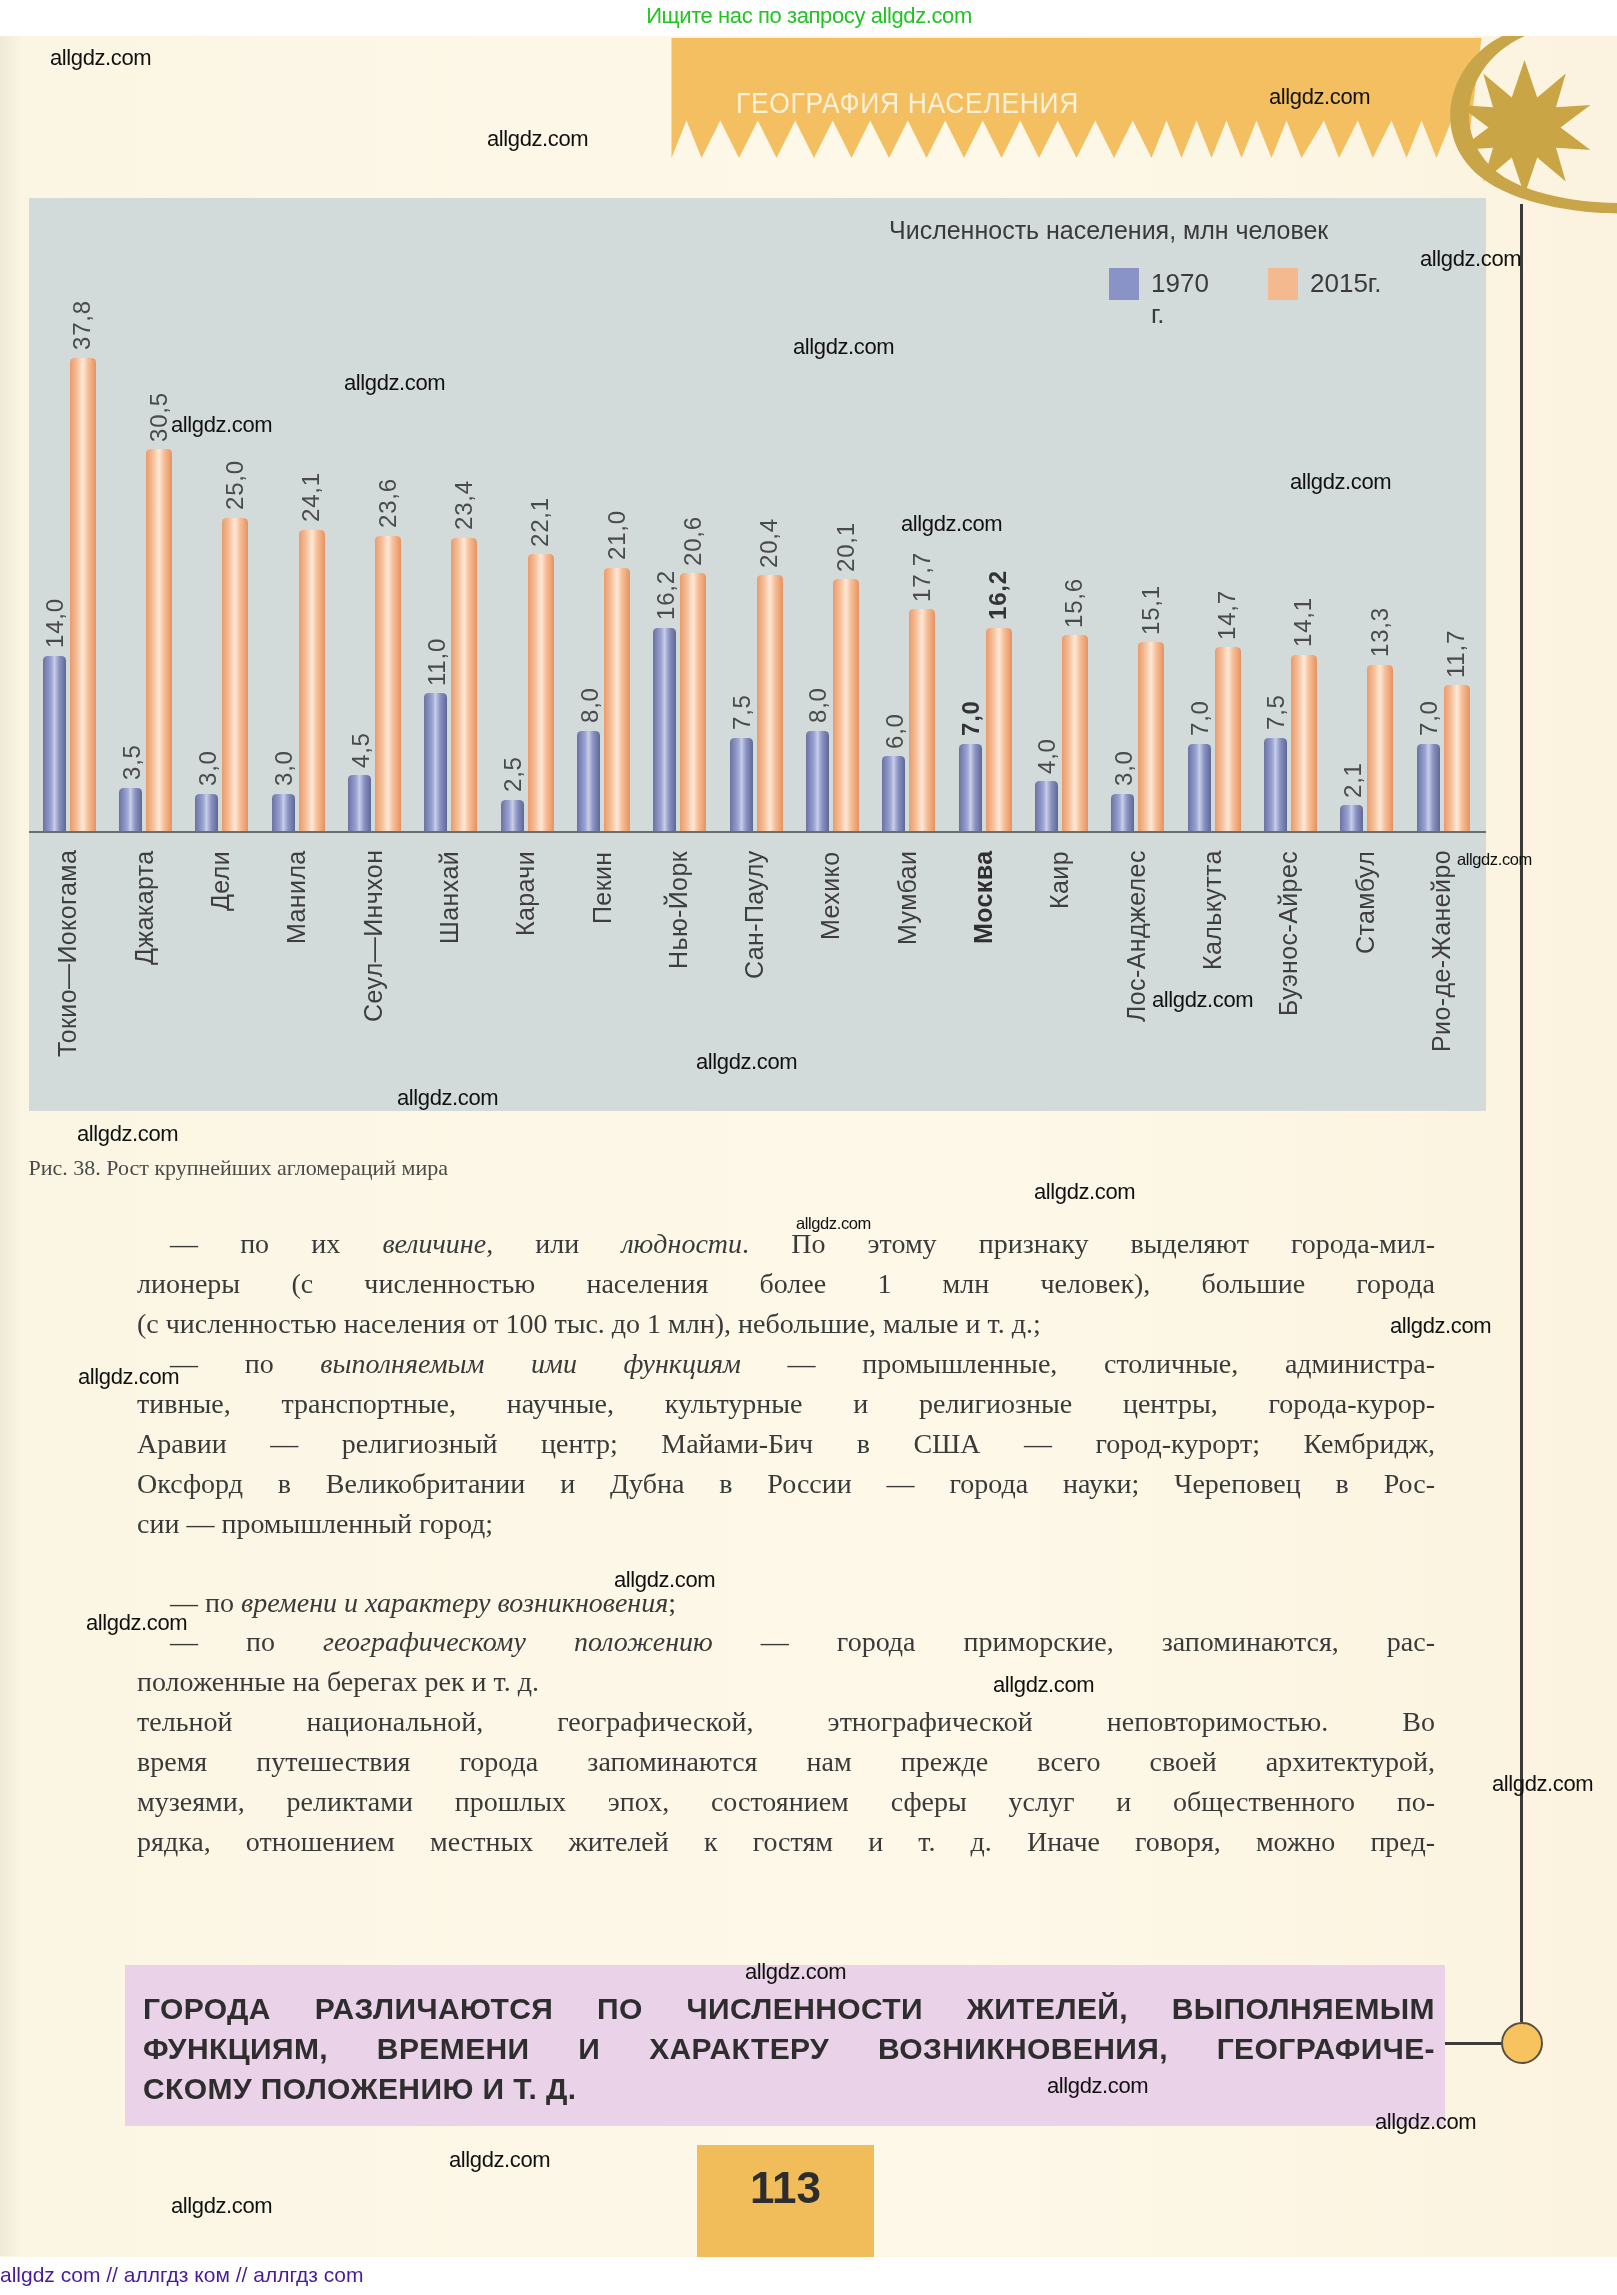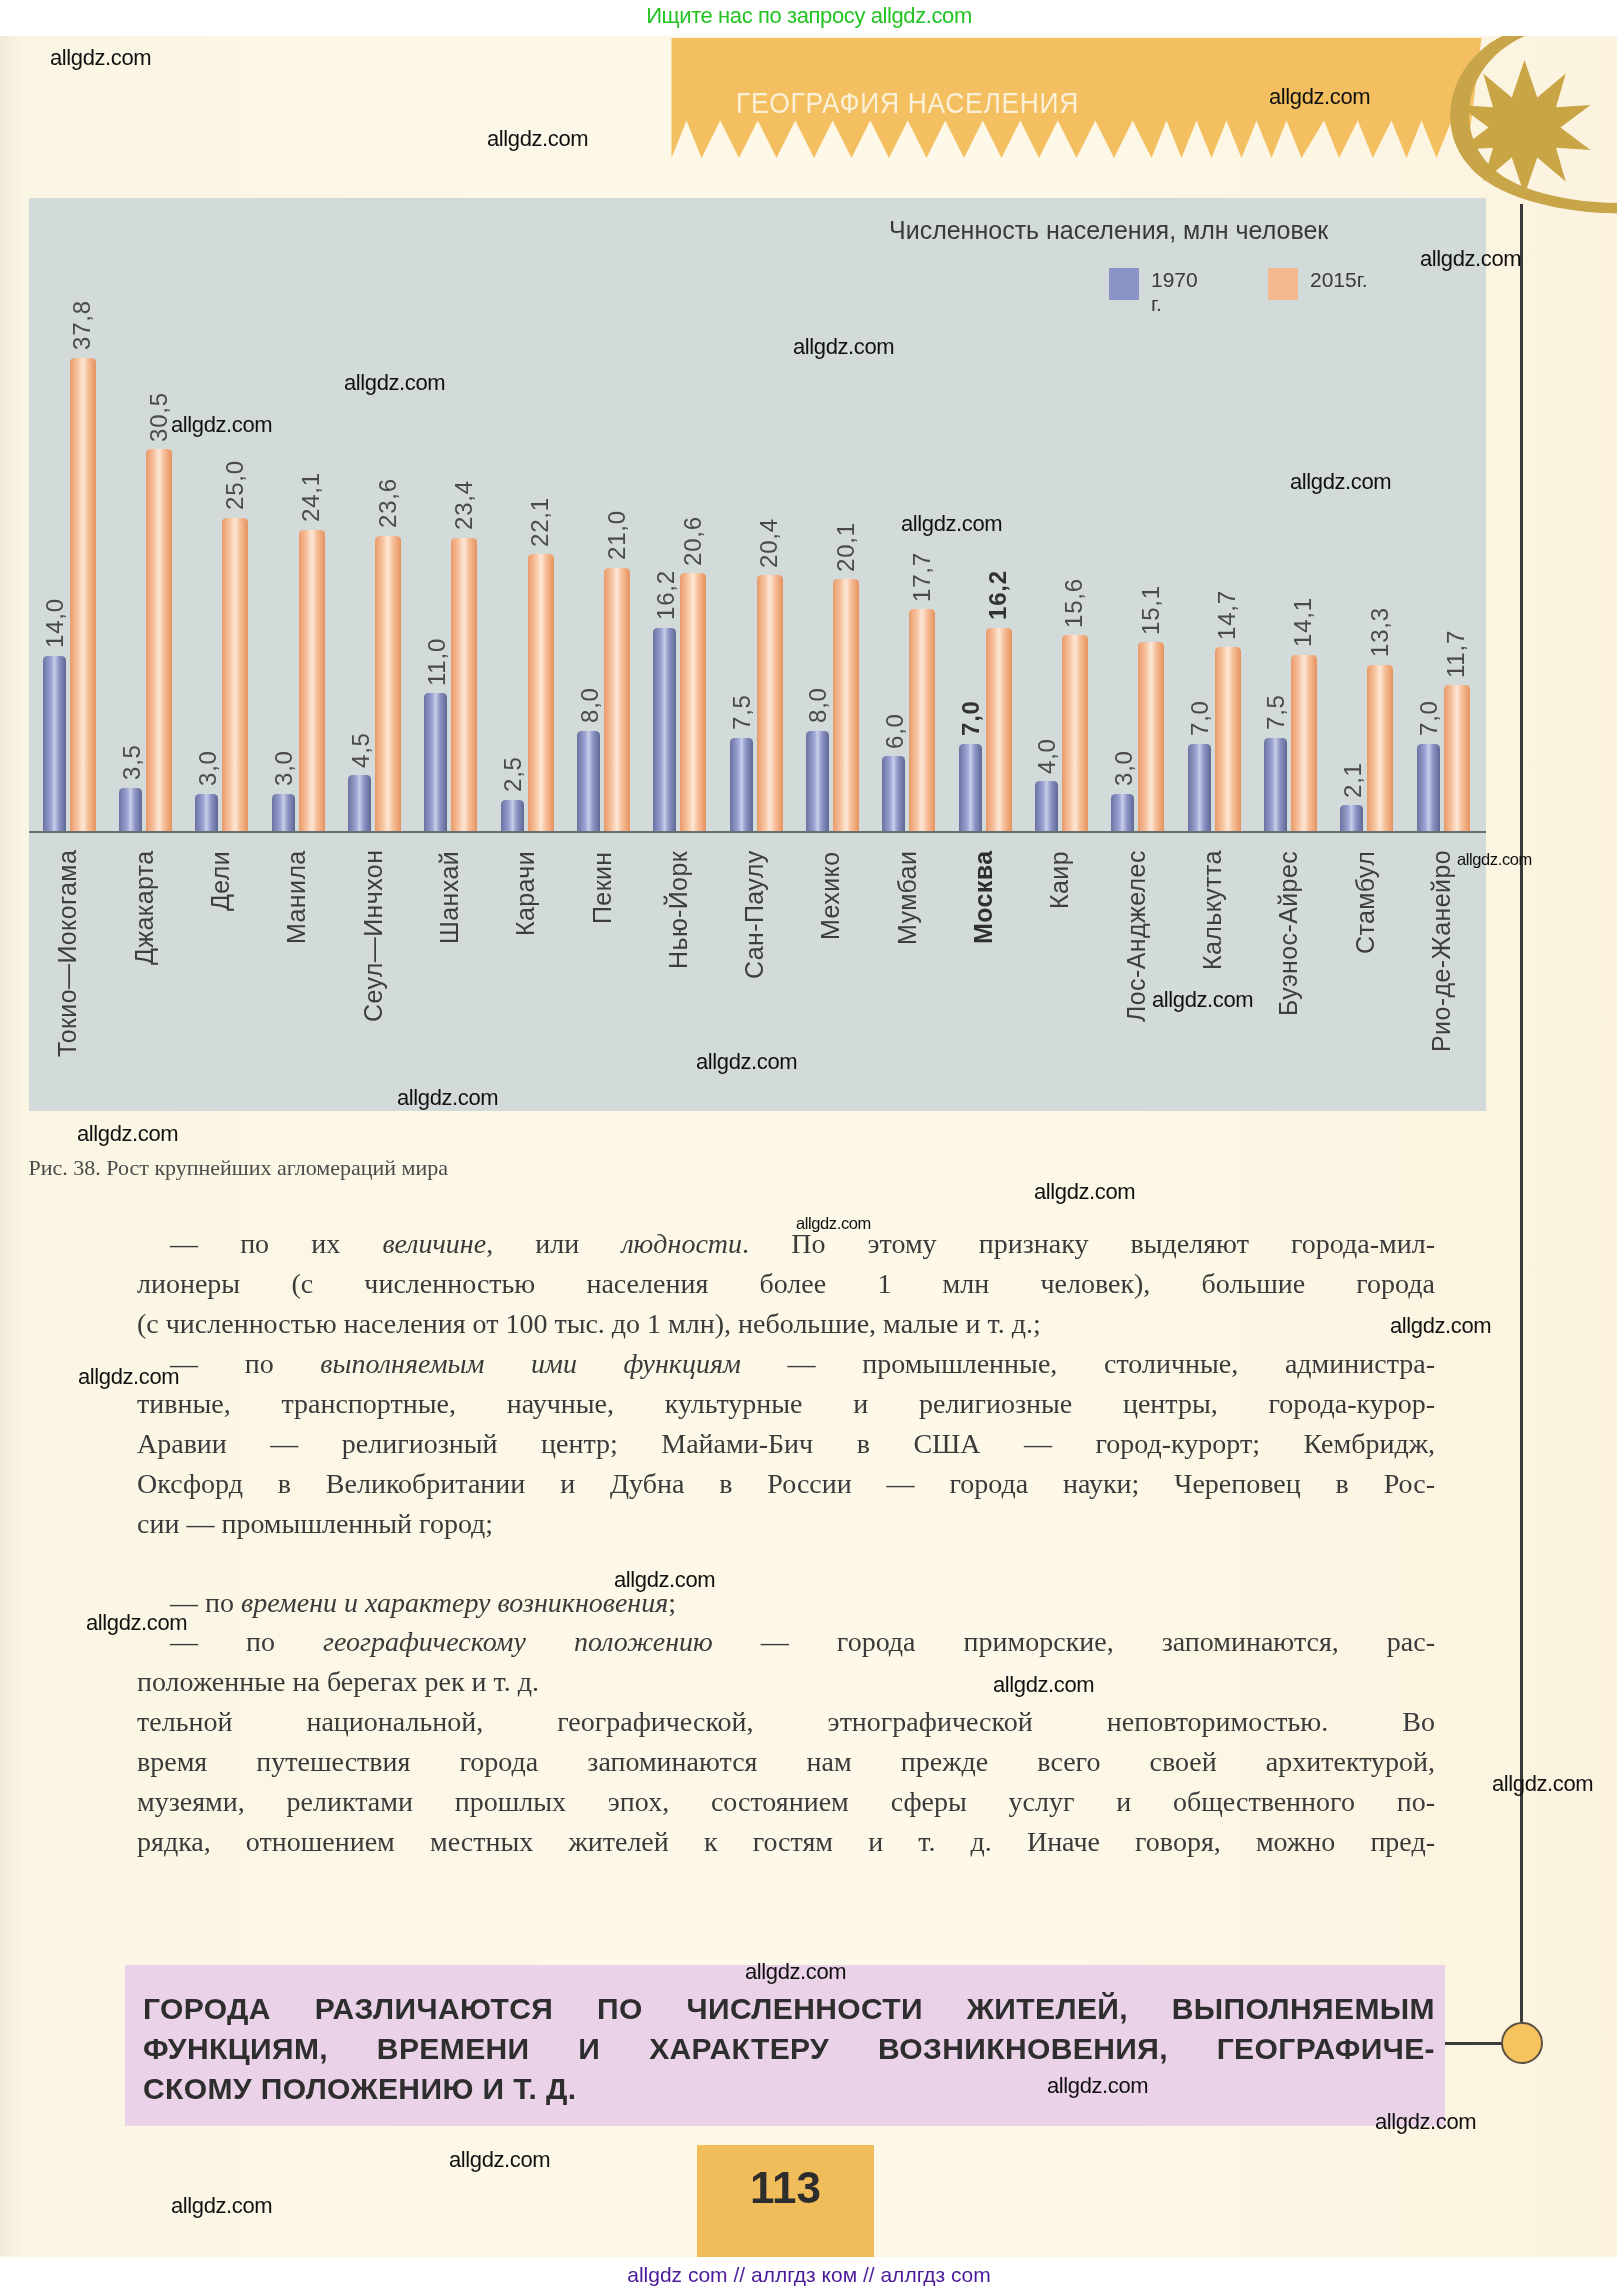--- a/index.html
+++ b/index.html
@@ -18,21 +18,21 @@
     background:linear-gradient(90deg,#efe9d6 0px,#fbf6e4 22.5px,#fdf8e8 60%,#fbf3df 100%); }
   
   .banner { left:671px; top:38px; width:901px; height:120px; }
   .banner-title { left:736px; top:86px; font-family:"Liberation Sans", sans-serif; font-size:30px;
     color:#fbf1d8; letter-spacing:0.8px; transform:scaleX(0.88); transform-origin:left; }
   
   .panel { left:28.5px; top:198px; width:1457px; height:913px; background:#d3dbda; }
   .panel-title { left:889px; top:216px; font-family:"Liberation Sans", sans-serif; font-size:25px; color:#3a3a3a; }
   .legend { top:268px; height:33px; }
   .legend .sw { position:absolute; top:0; width:30px; height:32px; }
-  .legend .lbl { position:absolute; top:0; font-family:"Liberation Sans", sans-serif; font-size:21px; color:#3a3a3a; }
+  .legend .lbl { position:absolute; top:0; font-family:"Liberation Sans", sans-serif; font-size:26px; color:#3a3a3a; }
   .baseline { left:28.5px; top:831px; width:1457px; height:2.3px; background:#6b6e6e; }
   .bar { position:absolute; bottom:0; border-radius:4.5px 4.5px 0 0; }
   .bar.b70 { width:22.5px; background:linear-gradient(90deg,#6b72a2 0%,#9aa3d3 35%,#c8cde8 50%,#8b93c4 70%,#5f6794 100%); }
   .bar.b15 { width:25.5px; background:linear-gradient(90deg,#e99a6a 0%,#f7c4a0 30%,#fde8d8 50%,#f6bd96 70%,#e6925e 100%); }
   .val { position:absolute; font-family:"Liberation Sans", sans-serif; font-size:24px; color:#4a4a4a;
     transform:rotate(-90deg); transform-origin:left top; white-space:nowrap; letter-spacing:0.8px; }
   .val.bold { font-weight:bold; color:#333; }
   .city { position:absolute; font-family:"Liberation Sans", sans-serif; font-size:25px; color:#3e3e3e;
     transform:rotate(-90deg); transform-origin:left top; white-space:nowrap; letter-spacing:0.4px; }
   .city.bold { font-weight:bold; color:#2f2f2f; }
@@ -48,21 +48,21 @@
   .connector { left:1445px; top:2042px; width:57px; height:3px; background:#3b3b3b; }
   .circle { left:1501px; top:2022px; width:42px; height:42px; border-radius:50%; background:#f6c35e; border:2.3px solid #5a5040; box-sizing:border-box; }
   
   .summary { left:125px; top:1965px; width:1320px; height:161px; background:#ead3e8; }
   .summary-text { left:143px; top:1989px; width:1292px; font-family:"Liberation Sans", sans-serif; font-weight:bold;
     font-size:30px; line-height:40px; color:#2e2e2e; letter-spacing:0.4px; }
   .pagenum-box { left:697px; top:2145px; width:177px; height:113px; background:#f1bd5a; }
   .pagenum { left:697px; top:2163px; width:177px; text-align:center; font-family:"Liberation Sans", sans-serif;
     font-weight:bold; font-size:44px; color:#2d2d2d; }
   .bottom-bar { left:0; top:2257px; width:1618px; height:38px; background:#ffffff; }
-  .bottom-bar span { position:absolute; left:0; right:0; top:6px; text-align:center;
+  .bottom-bar span { position:absolute; left:0; right:0; top:6px; text-align:left;
     font-family:"Liberation Sans", sans-serif; font-size:21px; color:#4a1a9a; }
   .wm { position:absolute; font-family:"Liberation Sans", sans-serif; color:#111; font-size:22px; letter-spacing:-0.4px; }
   .wm.sm { font-size:16.5px; }
 </style>
 </head>
 <body>
 
 <div class="abs top-bar">
   <span>Ищите нас по запросу allgdz.com</span>
 </div>

